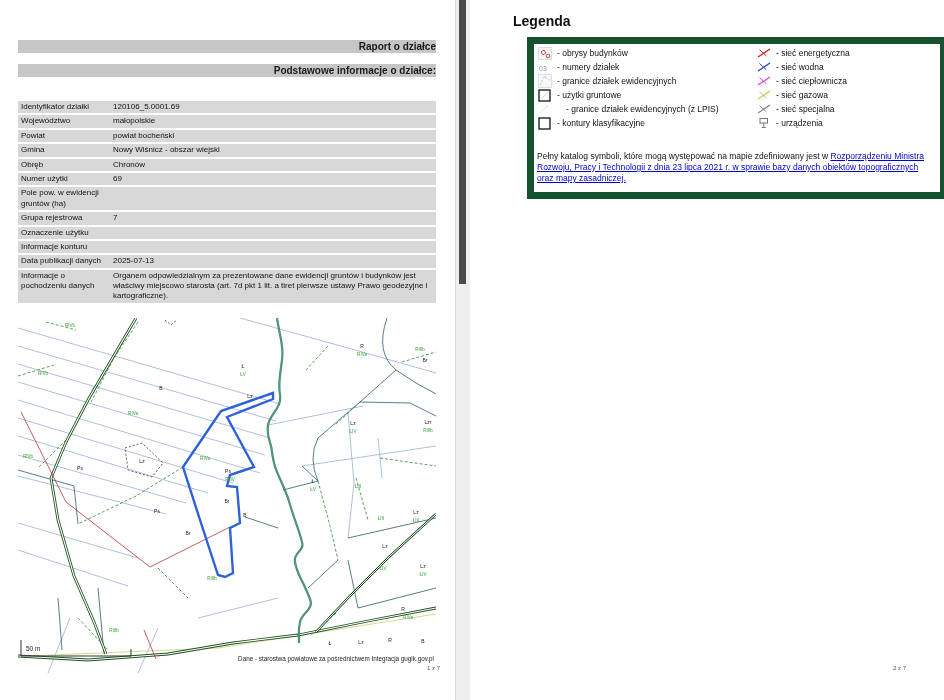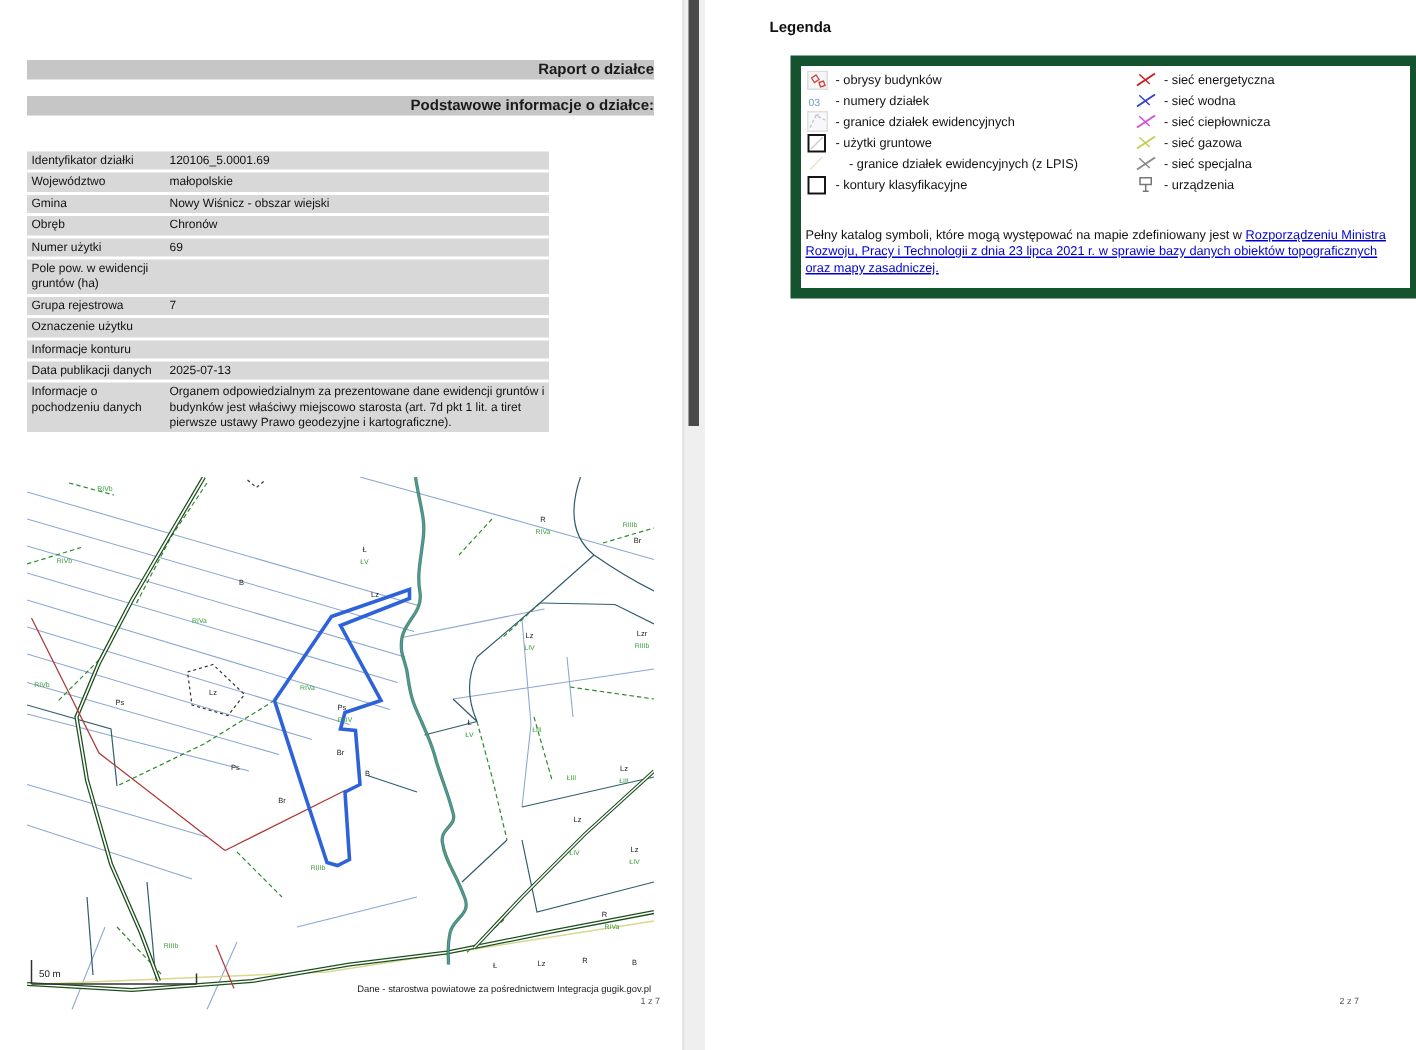--- a/index.html
+++ b/index.html
@@ -4,39 +4,39 @@
 <style>
   html,body{margin:0;padding:0}
   body{width:944px;height:700px;position:relative;background:#ffffff;
        font-family:"Liberation Sans",sans-serif;color:#000;overflow:hidden}
   
   .page1{position:absolute;left:0;top:0;width:455px;height:700px;background:#fff}
   .bar{position:absolute;left:18px;width:418px;height:13px;background:#c6c6c6;
        text-align:right;font-weight:bold;font-size:10px;line-height:13px;color:#1a1a1a}
   #bar-title{top:40px}
   #bar-subtitle{top:64px}
-  table.info{position:absolute;left:18px;top:99px;width:348px;
+  table.info{position:absolute;left:18px;top:99px;width:418px;
              border-collapse:separate;border-spacing:0 2px;font-size:8px}
   table.info td{background:#d8d8d8;vertical-align:top;padding:1px 3px;line-height:1.3}
   table.info td.lbl{width:86px;color:#111}
   table.info td.val{color:#111}
   .map-wrap{position:absolute;left:18px;top:318px;width:418px;height:355px;background:#fff}
   svg text{font-family:"Liberation Sans",sans-serif}
   .mlk{fill:#1a1a1a;font-size:5px}
   .mlg{fill:#3aa03a;font-size:4.6px}
   .scale-text{fill:#222;font-size:6.5px}
   .attr-text{fill:#222;font-size:6.3px}
   .pfoot{position:absolute;font-size:6px;color:#555}
   
   .sb-track{position:absolute;left:455px;top:0;width:14px;height:700px;background:#efefef;
             border-left:1px solid #dcdcdc;border-right:1px solid #dcdcdc}
   .sb-thumb{position:absolute;left:3px;top:0;width:7px;height:284px;background:#4a4a4a}
   
   .page2{position:absolute;left:470px;top:0;width:474px;height:700px;background:#fff}
-  .legend-title{position:absolute;left:43px;top:13px;font-size:10px;font-weight:bold;color:#111}
+  .legend-title{position:absolute;left:43px;top:13px;font-size:14px;font-weight:bold;color:#111}
   .legend-box{position:absolute;left:57px;top:37px;width:406px;height:148px;border:7px solid #14532d}
   .lg-col{position:absolute;top:2px}
   .lg-left{left:4px;width:195px}
   .lg-right{left:223px;width:195px}
   .lg-row{display:flex;align-items:center;height:14px;font-size:8.5px;color:#111;white-space:nowrap}
   .lg-icon{width:19px;display:flex;align-items:center;justify-content:flex-start;flex:none}
   .lg-indent{padding-left:9px}
   .lg-note{position:absolute;left:3px;top:107px;width:398px;font-size:8.5px;line-height:1.28;color:#111}
   .lg-note a{color:#0000cc;text-decoration:underline;cursor:pointer}
 </style>
@@ -49,20 +49,24 @@
 
   <table class="info">
     <tbody>
         <tr>
           <td class="lbl">Identyfikator działki</td>
           <td class="val">120106_5.0001.69</td>
         </tr>
         <tr>
           <td class="lbl">Województwo</td>
           <td class="val">małopolskie</td>
+        </tr>
+        <tr>
+          <td class="lbl">Powiat</td>
+          <td class="val">powiat bocheński</td>
         </tr>
         <tr>
           <td class="lbl">Gmina</td>
           <td class="val">Nowy Wiśnicz - obszar wiejski</td>
         </tr>
         <tr>
           <td class="lbl">Obręb</td>
           <td class="val">Chronów</td>
         </tr>
         <tr>

